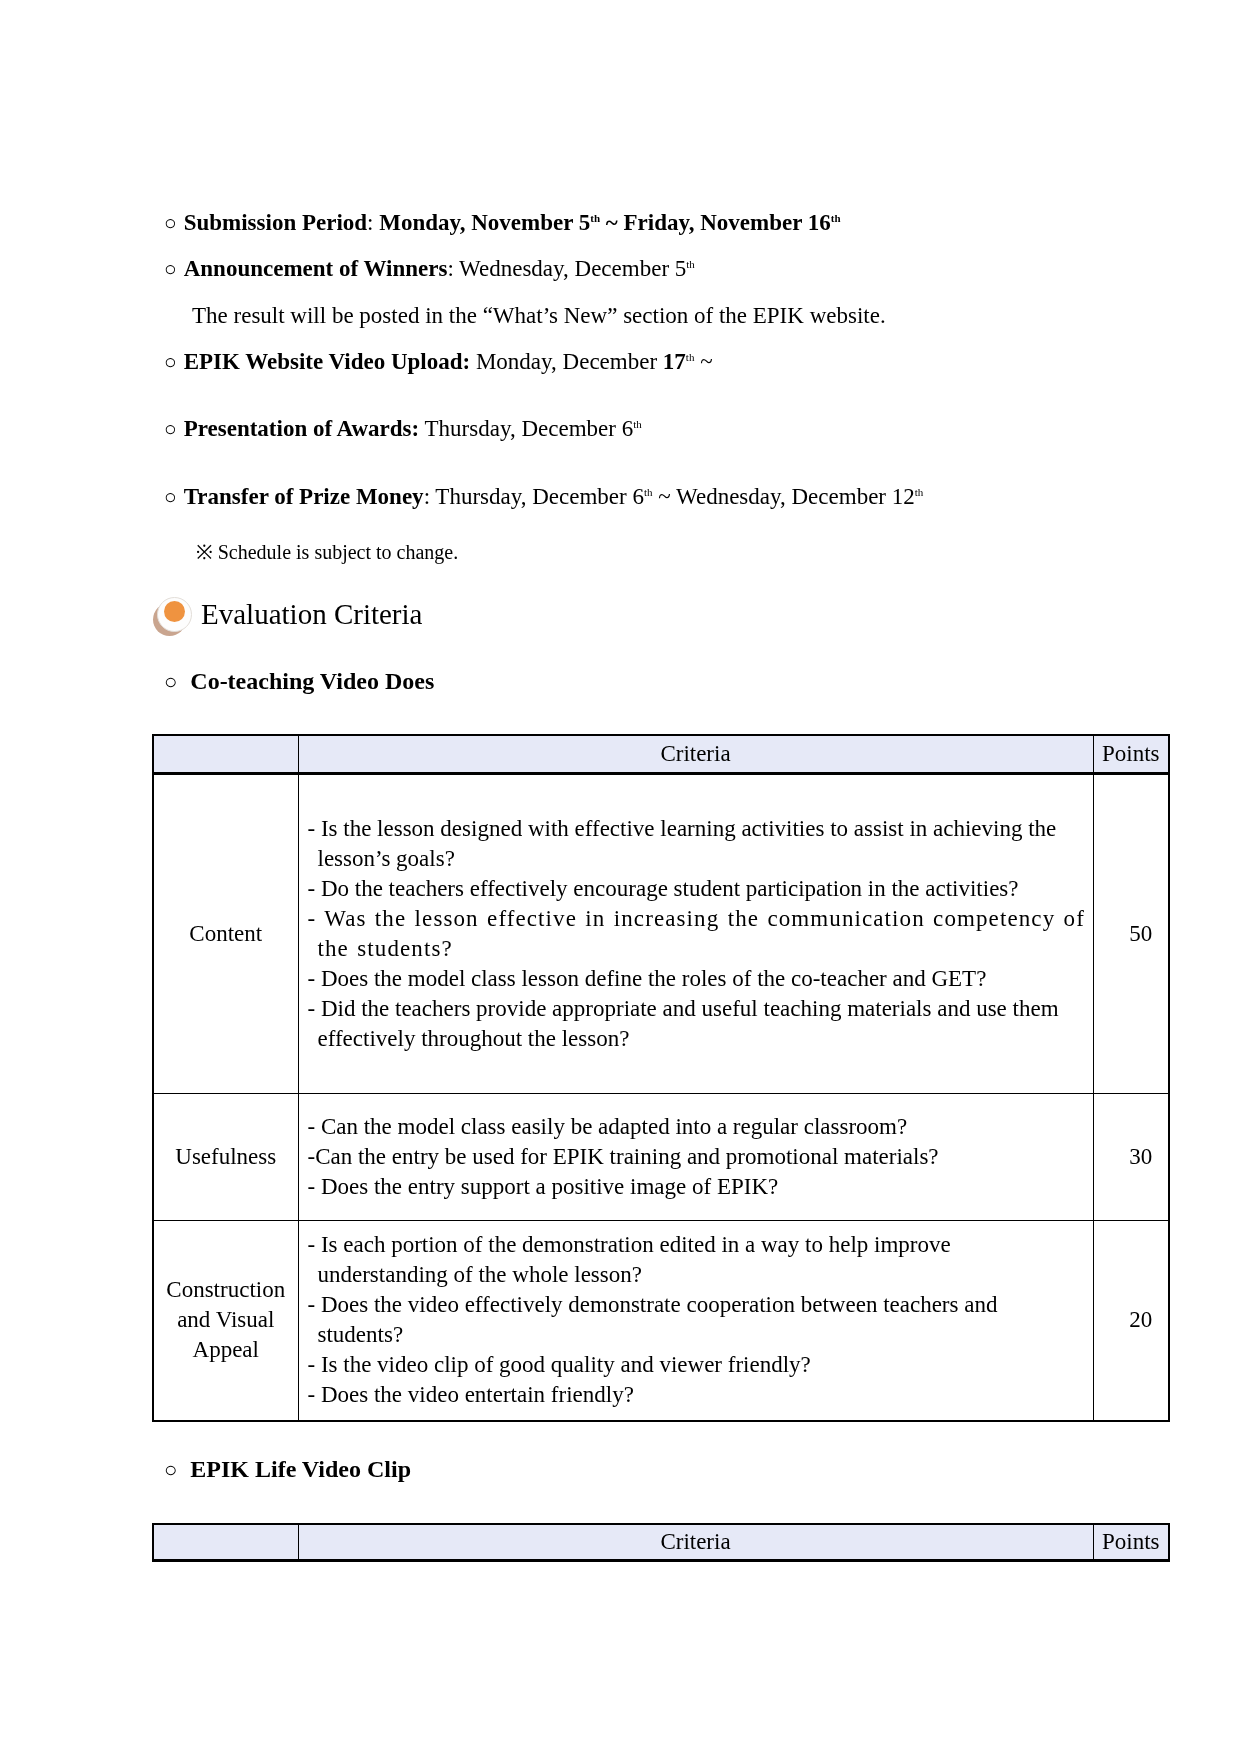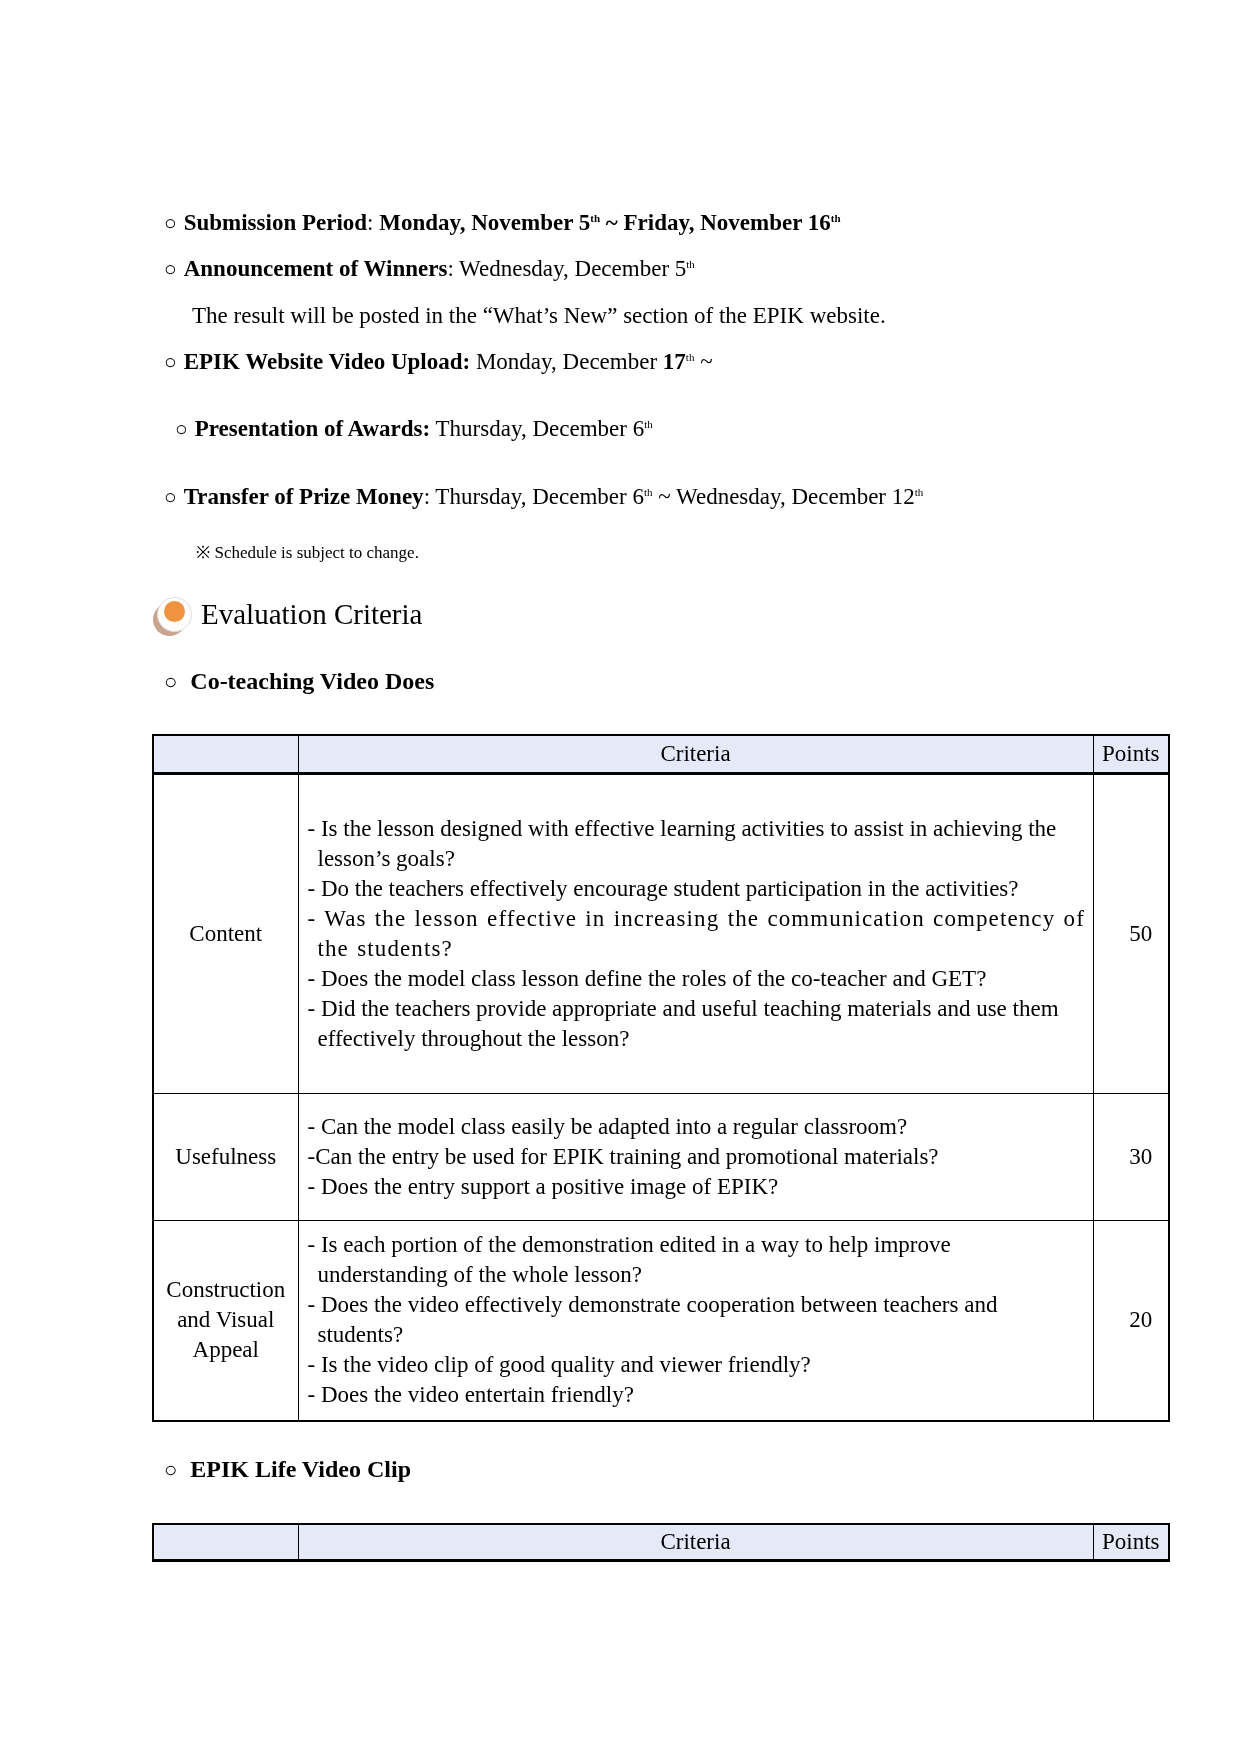--- a/index.html
+++ b/index.html
@@ -6,23 +6,23 @@
   body{width:1241px;height:1754px;position:relative;overflow:hidden;
        font-family:"Liberation Serif","DejaVu Serif",serif;color:#000;}
   .page{position:absolute;inset:0;background:#ffffff;}
 
   
   .sline{position:absolute;left:164px;font-size:23px;line-height:31px;white-space:nowrap;}
   .sline:nth-of-type(1){top:207px;}
   .sline:nth-of-type(2){top:253px;}
   .sline:nth-of-type(3){top:300px;left:192px;}
   .sline:nth-of-type(4){top:346px;}
-  .sline:nth-of-type(5){top:413px;margin-left:11px;}
+  .sline:nth-of-type(5){top:413px;}
   .sline:nth-of-type(6){top:481px;}
-  .sline:nth-of-type(7){top:537px;left:196px;font-size:17px;}
+  .sline:nth-of-type(7){top:537px;left:196px;font-size:20px;}
   .sline .b{font-weight:bold;}
   .sline .sup, .sup{font-size:11px;position:relative;top:-8px;line-height:0;}
   .mk{margin-right:7px;font-size:21px;}
 
   
   .eval-h{position:absolute;top:597px;left:157px;display:flex;align-items:center;gap:9px;
           font-size:29px;font-weight:normal;margin:0;}
   .ball{position:relative;width:33px;height:33px;border-radius:50%;background:#fdfdfd;
         border:1px solid #e3ded9;box-shadow:-5px 5px 0 -1px #c9a58f;flex:0 0 auto;}
   .ball::after{content:"";position:absolute;left:6px;top:3px;width:21px;height:21px;

